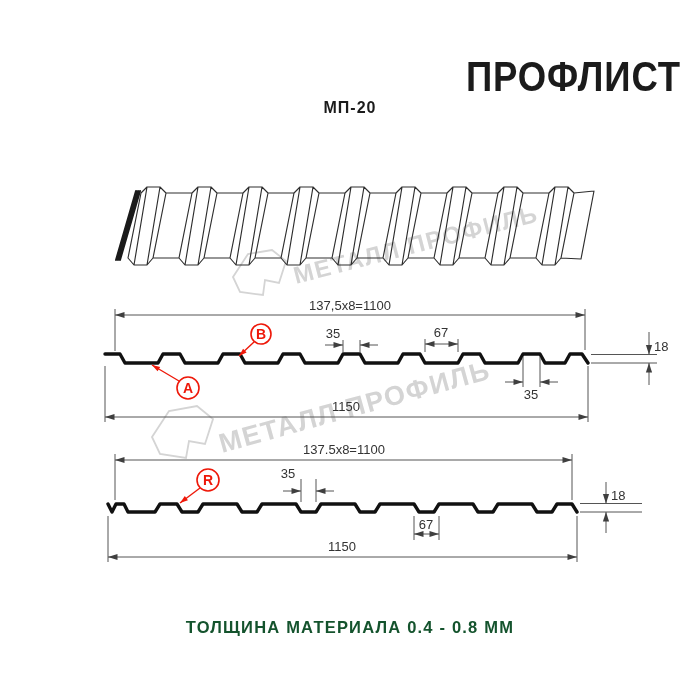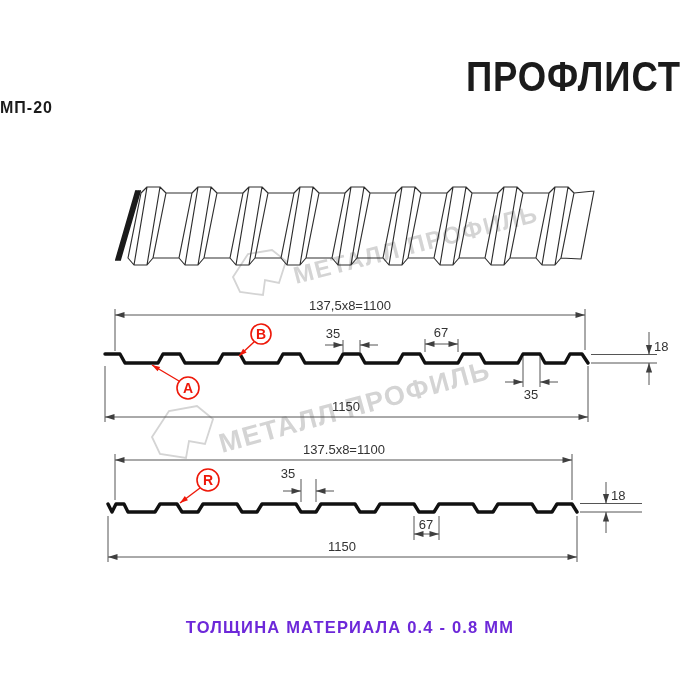--- a/index.html
+++ b/index.html
@@ -2,24 +2,24 @@
 <html><head>
 <meta charset="utf-8">
 <style>
   html,body{margin:0;padding:0;background:#fff;}
   body{width:700px;height:700px;position:relative;overflow:hidden;
        font-family:"Liberation Sans",sans-serif;}
   .page-title{position:absolute;top:54px;left:0;width:700px;text-align:right;
               color:#1b1b1b;}
   .page-title .inner{display:inline-block;transform:scaleX(.85);transform-origin:center;
               font-size:43px;font-weight:800;letter-spacing:1px;line-height:44px;}
-  .page-subtitle{position:absolute;top:99px;left:0;width:700px;
+  .page-subtitle{position:absolute;top:99px;left:0;width:700px;text-align:center;
               font-size:16px;font-weight:700;letter-spacing:1px;color:#1b1b1b;}
   .footer-note{position:absolute;top:618px;left:0;width:700px;text-align:center;
-              font-size:16.5px;font-weight:700;letter-spacing:1.2px;color:#6d28d9;}
+              font-size:16.5px;font-weight:700;letter-spacing:1.2px;color:#14532d;}
   svg{position:absolute;left:0;top:0;}
   .dimtxt{font-size:13px;fill:#333;}
   .redtxt{font-size:14px;font-weight:700;fill:#ee1809;}
   .wmtxt{font-weight:700;fill:#d4d4d4;}
 </style>
 </head>
 <body>
 
 <div class="page-title">
   <span class="inner">ПРОФЛИСТ</span>

